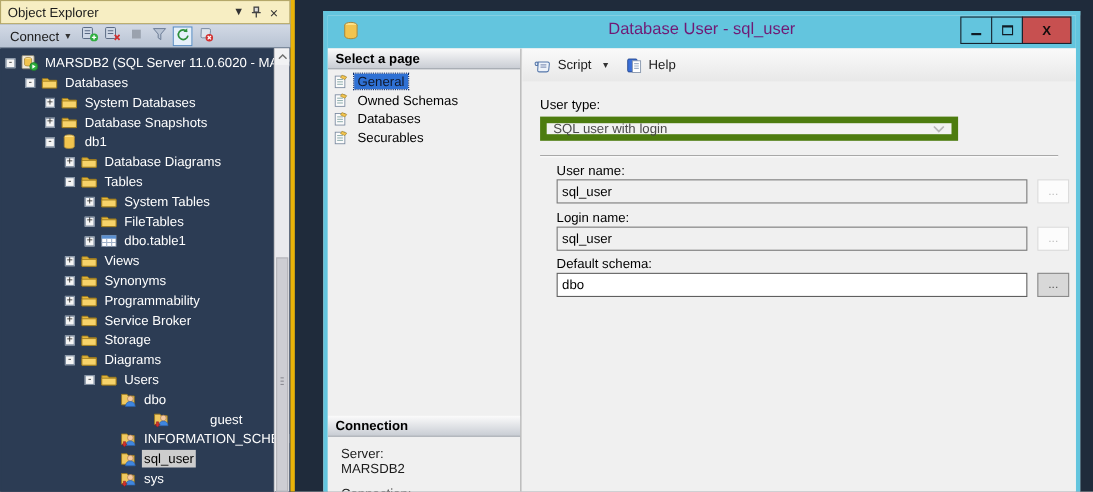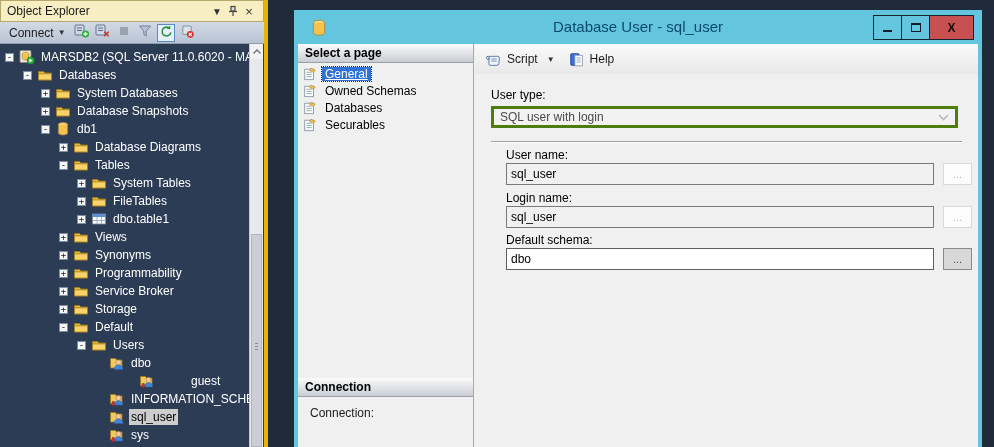--- a/index.html
+++ b/index.html
@@ -27,51 +27,51 @@
   .oe-scroll { position:absolute; top:44px; right:1px; width:14px; bottom:0; background:#e9e9ed; border-left:1px solid #c8c8cc; }
   .oe-scroll .up { position:absolute; top:0; left:0; right:0; height:15px; background:#f2f2f4; display:flex; align-items:center; justify-content:center; }
   .oe-scroll .thumb { position:absolute; left:1px; right:1px; top:190px; bottom:0; background:#cdcdd3; border:1px solid #b4b4ba; }
   .grip { position:absolute; left:3px; right:3px; top:108px; height:7px; display:flex; flex-direction:column; justify-content:space-between; }
   .grip i { display:block; height:1px; background:#8a8a92; }
 
   
   .dlg { position:absolute; left:294px; top:10px; width:688px; height:437px; border:4px solid #63c5de; border-bottom:none; background:#f0f0f0; }
   .dlg-title { position:absolute; left:0; top:0; right:0; height:30px; background:#63c5de; }
   .dlg-title .dicon { position:absolute; left:12px; top:5px; width:18px; height:18px; }
-  .dlg-title .dtext { position:absolute; left:0; right:0; top:4px; text-align:center; font-size:15px; color:#0c4a6e; }
+  .dlg-title .dtext { position:absolute; left:0; right:0; top:4px; text-align:center; font-size:15px; color:#701a75; }
   .winbtns { position:absolute; right:4px; top:1px; display:flex; }
   .winbtn { height:25px; border:1px solid #17232e; display:flex; align-items:center; justify-content:center; margin-left:-1px; }
   .winbtn.min, .winbtn.max { width:29px; background:#63c5de; }
   .winbtn.close { width:45px; background:#c75050; }
   .glyph-min { width:9px; height:2px; background:#101c26; margin-top:7px; }
   .glyph-max { width:10px; height:9px; border:1px solid #101c26; border-top:2px solid #101c26; }
   .glyph-x { font-weight:bold; font-size:12px; color:#140d0d; }
 
   .dlg-body { position:absolute; left:0; top:30px; right:0; bottom:0; background:#f0f0f0; overflow:hidden; }
   .left-panel { position:absolute; left:0; top:0; width:176px; bottom:0; border-right:1px solid #a8a8a8; overflow:hidden; }
   .panel-header { height:19px; background:linear-gradient(180deg,#fbfbfb,#c9cdd4); border-bottom:1px solid #9aa0a8; font-weight:bold; color:#000; padding:2px 0 0 7px; font-size:12px; }
   .page-list { padding-top:2px; }
   .page-item { display:flex; align-items:center; height:17px; padding-left:5px; white-space:nowrap; }
   .page-icon { width:14px; height:14px; margin-right:5px; flex:none; }
   .page-label { font-size:12px; color:#000; padding:0 3px; }
-  .page-label.sel { background:#2f71d4; color:#ffffff; outline:1px dotted #0a2a6a;text-decoration:underline; }
+  .page-label.sel { background:#2f71d4; color:#0f172a; outline:1px dotted #0a2a6a; }
   .conn-section { position:absolute; left:0; right:0; top:334px; }
   .conn-text { padding:8px 0 0 12px; color:#1b1b1b; line-height:14px; }
   .conn-text .lbl { display:block; }
   .conn-text .val { display:block; }
   .conn-lbl2 { padding:9px 0 0 12px; color:#1b1b1b; }
 
   .right-panel { position:absolute; left:177px; top:0; right:0; bottom:0; }
   .dlg-toolbar { position:absolute; left:0; top:0; right:0; height:30px; background:linear-gradient(180deg,#fafafa,#e8e8e8); display:flex; align-items:center; padding-left:10px; gap:5px; }
   .dlg-toolbar .ticn { width:17px; height:17px; }
   .dlg-toolbar .tlbl { color:#1b1b1b; font-size:12px; }
   .dlg-toolbar .caret { font-size:8px; color:#333; margin:0 8px 0 4px; }
 
   .form-label { position:absolute; font-size:12px; color:#000; }
-  .combo { position:absolute; left:16px; top:62px; width:467px; height:22px; background:#f2f2f2; border:3px solid #4d7c0f; display:flex; align-items:center; padding:0 6px; color:#4a4a4a; }
+  .combo { position:absolute; left:16px; top:62px; width:380px; height:22px; background:#f2f2f2; border:6px solid #4d7c0f; display:flex; align-items:center; padding:0 6px; color:#4a4a4a; }
   .combo .cval { flex:1; font-size:12px; }
   .sep { position:absolute; left:16px; right:16px; top:97px; height:2px; border-top:1px solid #a0a0a0; border-bottom:1px solid #ffffff; }
   .txt { position:absolute; left:31px; width:428px; height:22px; border:1px solid #7a7a7a; font-family:"Liberation Sans", sans-serif; font-size:12px; padding:0 4px; color:#000; }
   .txt.ro { background:#f0f0f0; }
   .txt.rw { background:#ffffff; border-color:#5f5f5f; }
   .browse { position:absolute; left:468px; width:29px; height:22px; font-size:11px; display:flex; align-items:center; justify-content:center; }
   .browse.dis { background:#fcfcfc; border:1px solid #d9d9d9; color:#bdbdbd; }
   .browse.en { background:#d8d8d8; border:1px solid #8a8a8a; color:#555; }
 </style>
 </head>
@@ -266,21 +266,21 @@
             <path d="M1.5 6.8 h13 v6.2 h-13 Z" fill="#f7d36a" stroke="#9c7a1e" stroke-width="0.8"></path>
           </svg></span>
         <span class="tree-label">Storage</span>
       </div>
       <div class="tree-row" style="padding-left: 58px;">
         <span class="expander">-</span>
         <span class="tree-icon"><svg width="16" height="16" viewBox="0 0 16 16">
             <path d="M1.5 4.5 h5 l1.5 1.5 h6.5 v7 h-13 Z" fill="#e8b93c" stroke="#9c7a1e" stroke-width="0.8"></path>
             <path d="M1.5 6.8 h13 v6.2 h-13 Z" fill="#f7d36a" stroke="#9c7a1e" stroke-width="0.8"></path>
           </svg></span>
-        <span class="tree-label">Default</span>
+        <span class="tree-label">Diagrams</span>
       </div>
       <div class="tree-row" style="padding-left: 76px;">
         <span class="expander">-</span>
         <span class="tree-icon"><svg width="16" height="16" viewBox="0 0 16 16">
             <path d="M1.5 4.5 h5 l1.5 1.5 h6.5 v7 h-13 Z" fill="#e8b93c" stroke="#9c7a1e" stroke-width="0.8"></path>
             <path d="M1.5 6.8 h13 v6.2 h-13 Z" fill="#f7d36a" stroke="#9c7a1e" stroke-width="0.8"></path>
           </svg></span>
         <span class="tree-label">Users</span>
       </div>
       <div class="tree-row" style="padding-left: 94px;">
@@ -411,20 +411,24 @@
                 <line x1="4" y1="6" x2="10" y2="6" stroke="#8aa"></line>
                 <line x1="4" y1="8.5" x2="10" y2="8.5" stroke="#8aa"></line>
                 <line x1="4" y1="11" x2="10" y2="11" stroke="#8aa"></line>
                 <path d="M9 1.5 l5 2 -2 2.5 -4.5-2 Z" fill="#f2c44e" stroke="#9c7a1e" stroke-width="0.6"></path>
               </svg></span>
             <span class="page-label">Securables</span>
           </div>
         </div>
       <div class="conn-section">
         <div class="panel-header">Connection</div>
+        <div class="conn-text">
+          <span class="lbl">Server:</span>
+          <span class="val">MARSDB2</span>
+        </div>
         <div class="conn-lbl2">Connection:</div>
       </div>
     </div>
 
     <div class="right-panel">
       <div class="dlg-toolbar">
         <span class="ticn">
           <svg width="17" height="17" viewBox="0 0 16 16">
               <path d="M3 5 q-2 0 -1.5 2 q0.4 1.5 2 1 L4 6.5 Z" fill="#dde6f2" stroke="#5577aa" stroke-width="0.9"></path>
               <path d="M4 5 h8 q2 0.2 1.5 2.2 L13 12 q-0.3 1.5 -2 1.5 H5 q-1.6 0 -1.4-1.8 L4 6 Z" fill="#eef3fa" stroke="#5577aa" stroke-width="0.9"></path>

